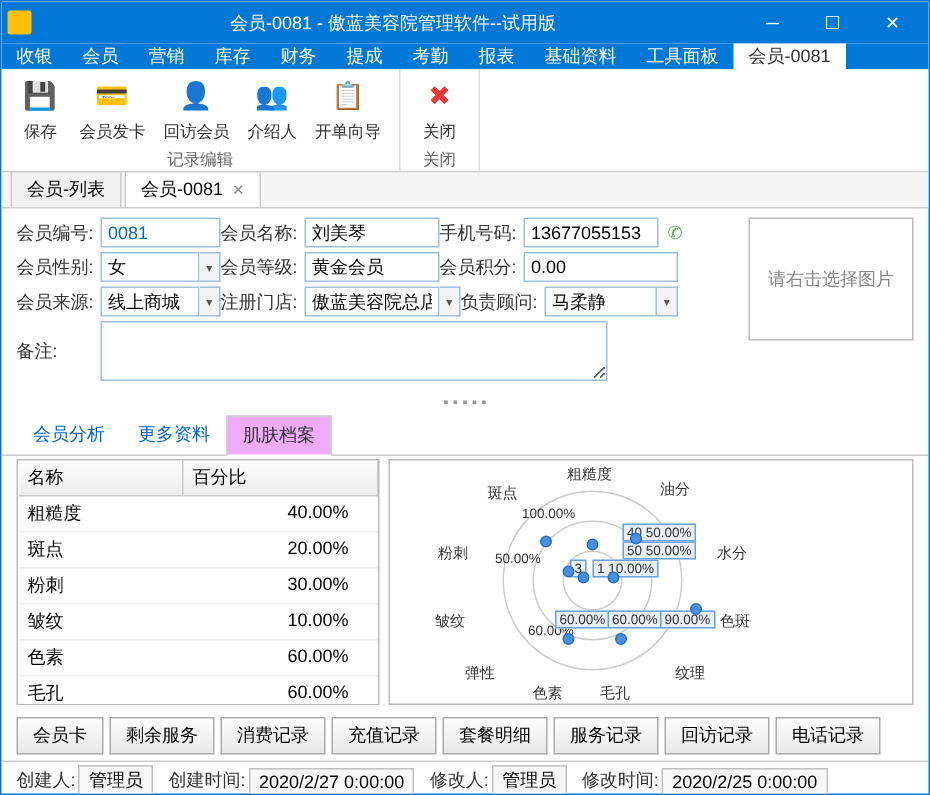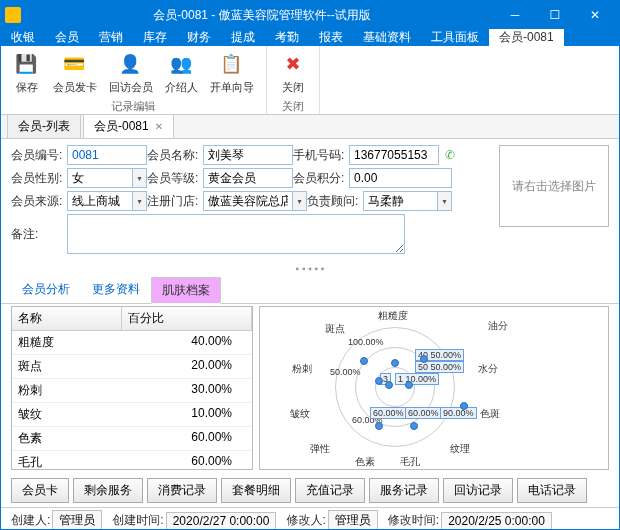--- a/index.html
+++ b/index.html
@@ -210,21 +210,21 @@
             <div class="gcell gc1">毛孔</div>
             <div class="gcell gc2">60.00%</div>
           </div>
         </div>
     </div>
     <div class="chart">
       <div class="chart-line" style="width:120px;height:120px;left:75px;top:20px;"></div>
       <div class="chart-line" style="width:80px;height:80px;left:95px;top:40px;"></div>
       <div class="chart-line" style="width:40px;height:40px;left:115px;top:60px;"></div>
       <div class="chart-label" style="left:118px;top:2px;">粗糙度</div>
-      <div class="chart-label" style="left:180px;top:12px;margin-left:48px;">油分</div>
+      <div class="chart-label" style="left:180px;top:12px;">油分</div>
       <div class="chart-label" style="left:218px;top:55px;">水分</div>
       <div class="chart-label" style="left:220px;top:100px;">色斑</div>
       <div class="chart-label" style="left:190px;top:135px;">纹理</div>
       <div class="chart-label" style="left:140px;top:148px;">毛孔</div>
       <div class="chart-label" style="left:95px;top:148px;">色素</div>
       <div class="chart-label" style="left:50px;top:135px;">弹性</div>
       <div class="chart-label" style="left:30px;top:100px;">皱纹</div>
       <div class="chart-label" style="left:32px;top:55px;">粉刺</div>
       <div class="chart-label" style="left:65px;top:15px;">斑点</div>
       <div class="chart-label" style="left:70px;top:60px;font-size:9px;">50.00%</div>
@@ -246,22 +246,22 @@
       <div class="chart-point" style="left:125px;top:74px;"></div>
       <div class="chart-point" style="left:115px;top:70px;"></div>
       <div class="chart-point" style="left:100px;top:50px;"></div>
     </div>
   </div>
 
   <div class="btn-row" id="btn-row">
       <div class="btn">会员卡</div>
       <div class="btn">剩余服务</div>
       <div class="btn">消费记录</div>
+      <div class="btn">充值记录</div>
       <div class="btn">套餐明细</div>
-      <div class="btn">充值记录</div>
       <div class="btn">服务记录</div>
       <div class="btn">回访记录</div>
       <div class="btn">电话记录</div>
     </div>
 
   <div class="meta-row">
     <span class="mlabel">创建人:</span>
     <span class="mval">管理员</span>
     <span class="mlabel">创建时间:</span>
     <span class="mval">2020/2/27 0:00:00</span>

